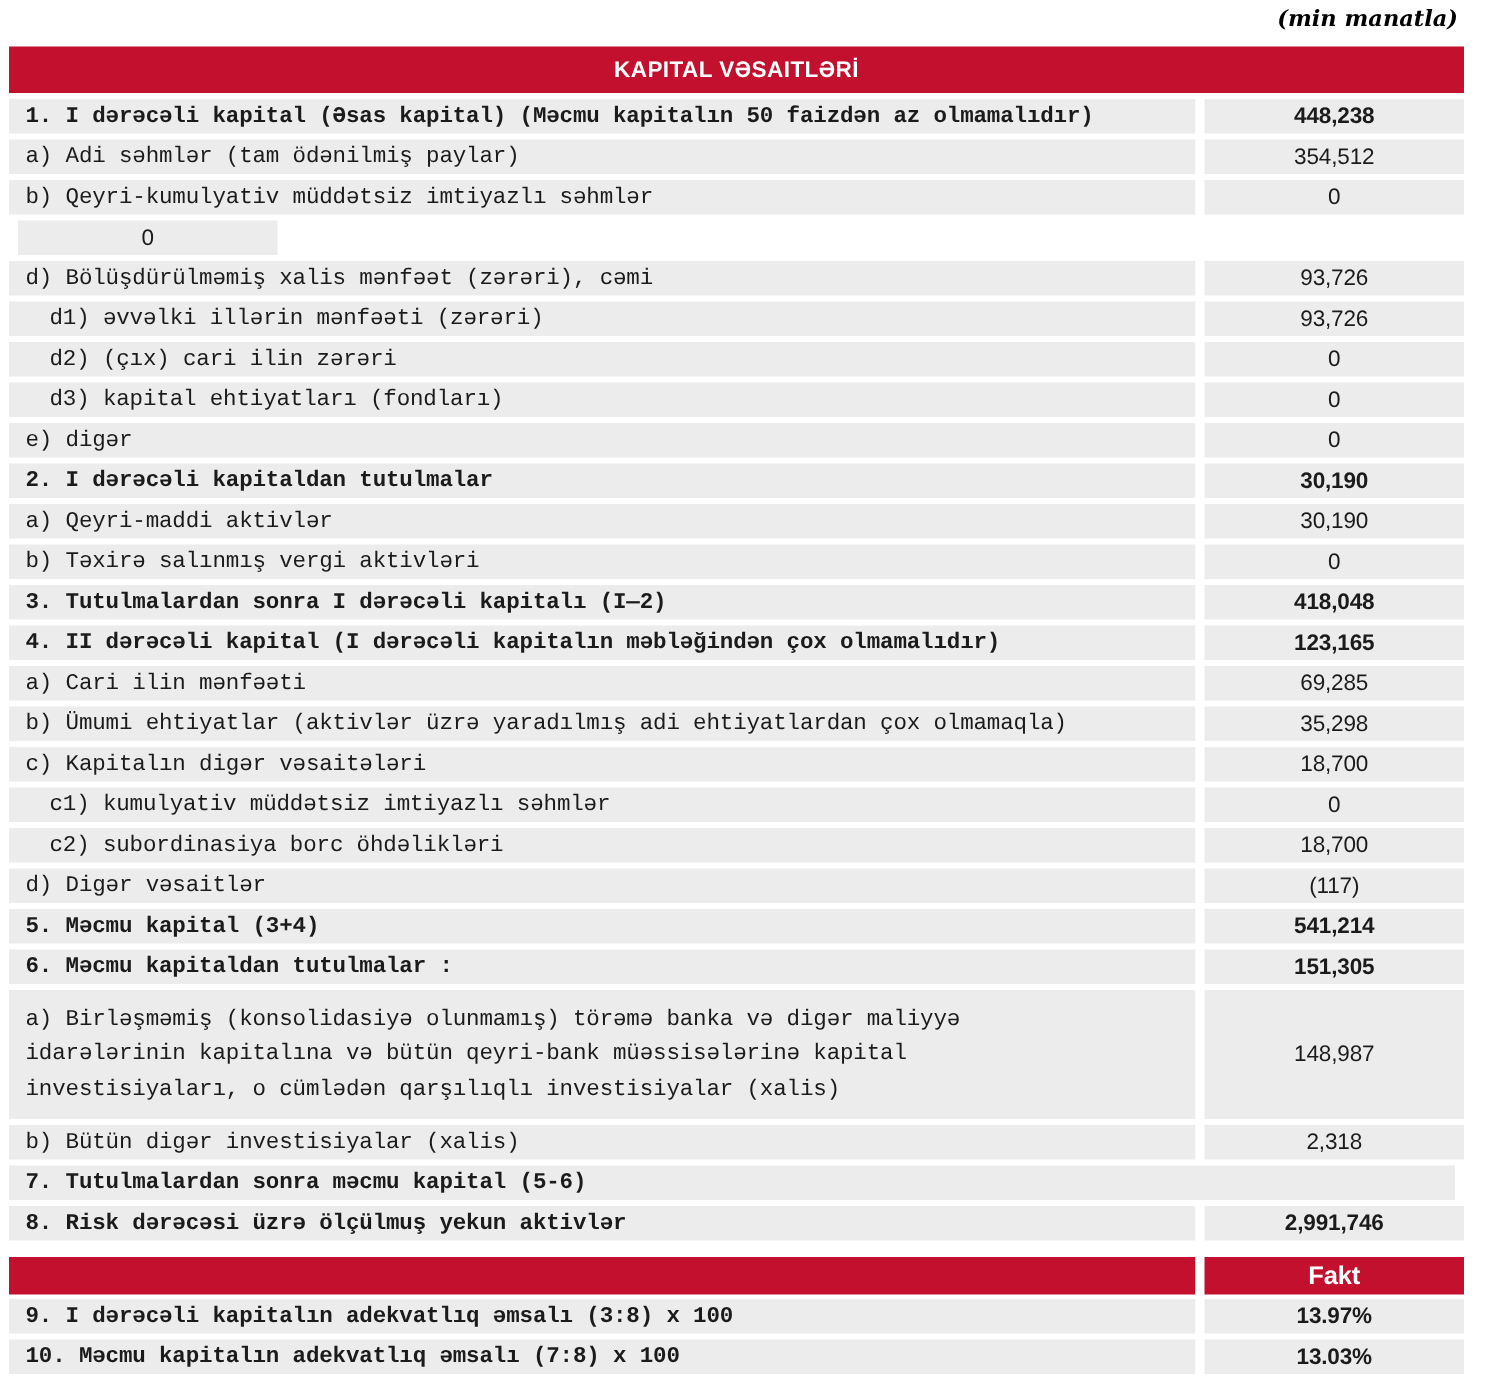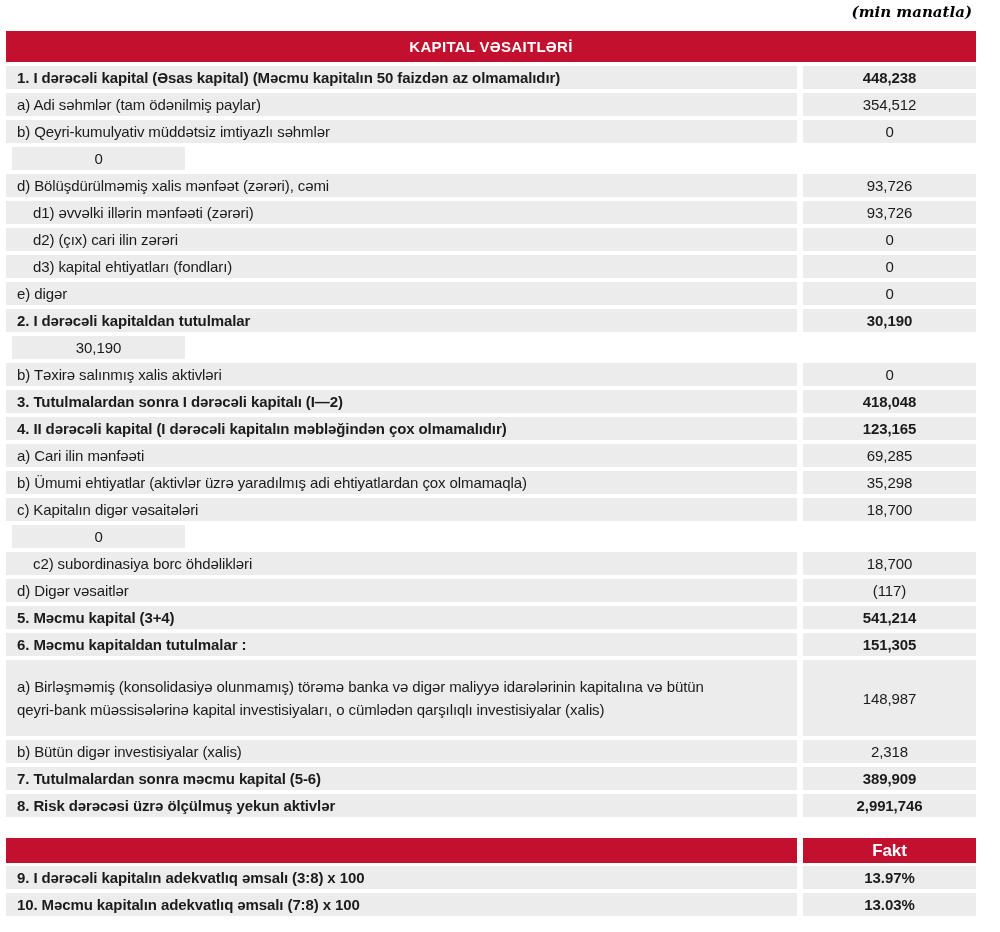--- a/index.html
+++ b/index.html
@@ -45,20 +45,21 @@
     background:var(--row-bg);
     font-size:15px;
     letter-spacing:-0.1px;
     display:flex;
     align-items:center;
   }
   .cell.label{
     flex:1 1 auto;
     padding:2px 10px 2px 11px;
     min-height:23px;
+    font-family:Liberation Mono, monospace;
   }
   .col-gap{width:6px;background:#ffffff;flex:0 0 6px;}
   .cell.value{
     flex:0 0 173px;
     justify-content:center;
     text-align:center;
     padding:2px 4px;
     min-height:23px;
   }
   .row.bold .cell{font-weight:bold;}
@@ -132,25 +133,26 @@
     <div class="cell label">e) digər</div>
     <div class="col-gap"></div>
     <div class="cell value">0</div>
   </div>
         <div class="row bold">
     <div class="cell label">2. I dərəcəli kapitaldan  tutulmalar</div>
     <div class="col-gap"></div>
     <div class="cell value">30,190</div>
   </div>
         <div class="row">
+    <div class="cell label">a) Qeyri-maddi aktivlər</div>
     <div class="col-gap"></div>
     <div class="cell value">30,190</div>
   </div>
         <div class="row">
-    <div class="cell label">b) Təxirə salınmış xalis aktivləri</div>
+    <div class="cell label">b) Təxirə salınmış vergi aktivləri</div>
     <div class="col-gap"></div>
     <div class="cell value">0</div>
   </div>
         <div class="row bold">
     <div class="cell label">3. Tutulmalardan  sonra I dərəcəli kapitalı (I—2)</div>
     <div class="col-gap"></div>
     <div class="cell value">418,048</div>
   </div>
         <div class="row bold">
     <div class="cell label">4. II dərəcəli  kapital (I dərəcəli  kapitalın  məbləğindən çox olmamalıdır)</div>
@@ -166,20 +168,21 @@
     <div class="cell label">b) Ümumi ehtiyatlar (aktivlər üzrə yaradılmış adi ehtiyatlardan çox olmamaqla)</div>
     <div class="col-gap"></div>
     <div class="cell value">35,298</div>
   </div>
         <div class="row">
     <div class="cell label">c) Kapitalın digər vəsaitələri</div>
     <div class="col-gap"></div>
     <div class="cell value">18,700</div>
   </div>
         <div class="row indent">
+    <div class="cell label">c1) kumulyativ müddətsiz imtiyazlı səhmlər</div>
     <div class="col-gap"></div>
     <div class="cell value">0</div>
   </div>
         <div class="row indent">
     <div class="cell label">c2) subordinasiya borc öhdəlikləri</div>
     <div class="col-gap"></div>
     <div class="cell value">18,700</div>
   </div>
         <div class="row">
     <div class="cell label">d) Digər vəsaitlər</div>
@@ -202,21 +205,20 @@
     <div class="cell value">148,987</div>
   </div>
         <div class="row">
     <div class="cell label">b) Bütün digər investisiyalar (xalis)</div>
     <div class="col-gap"></div>
     <div class="cell value">2,318</div>
   </div>
         <div class="row bold">
     <div class="cell label">7. Tutulmalardan  sonra məcmu kapital (5-6)</div>
     <div class="col-gap"></div>
-    <div class="cell value">389,909</div>
   </div>
         <div class="row bold">
     <div class="cell label">8. Risk dərəcəsi üzrə ölçülmuş  yekun aktivlər</div>
     <div class="col-gap"></div>
     <div class="cell value">2,991,746</div>
   </div>
       </div>
   </div>
 
   <div class="ratio-wrap">

